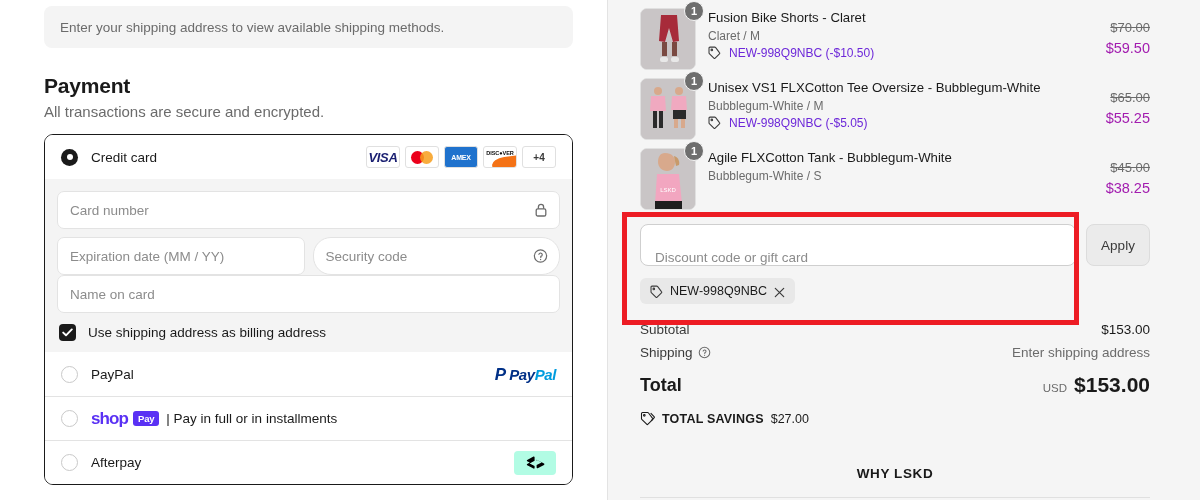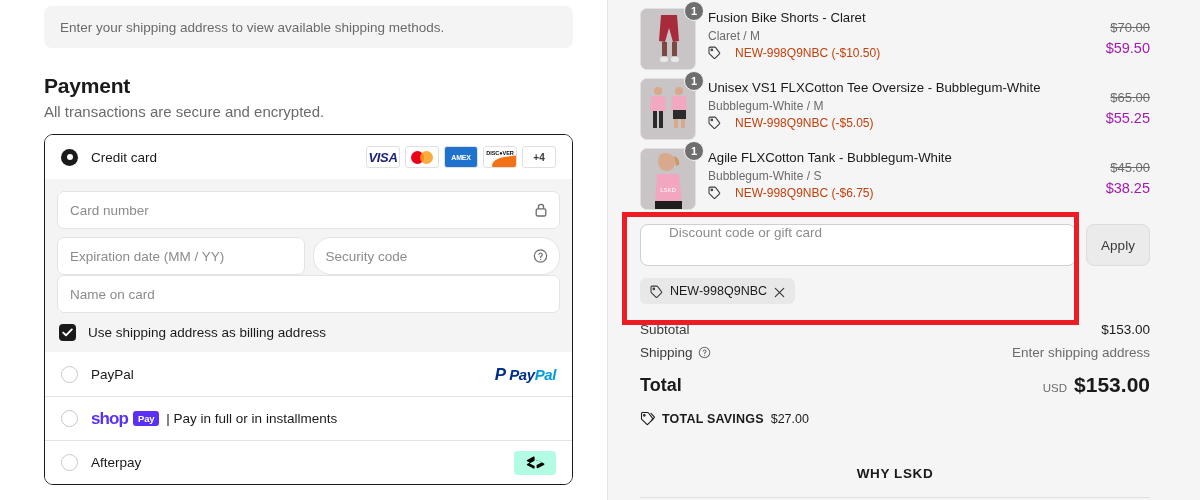--- a/index.html
+++ b/index.html
@@ -154,32 +154,32 @@
     position: absolute; top: -7px; right: -8px;
     width: 20px; height: 20px; border-radius: 50%;
     background: #6e6e6e; color: #fff;
     font-size: 11px; font-weight: bold;
     display: flex; align-items: center; justify-content: center;
     border: 1.5px solid #f5f5f5;
   }
   .li-body { flex: 1 1 auto; padding-top: 1px; min-width: 0; }
   .li-title { font-size: 13.2px; color: #1a1a1a; line-height: 1.35; }
   .li-variant { font-size: 12px; color: #6b6b6b; margin-top: 2px; }
-  .li-disc { font-size: 12px; color: #c2410c; margin-top: 3px; display: flex; align-items: center; gap: 14px; }
+  .li-disc { font-size: 12px; color: #6d28d9; margin-top: 3px; display: flex; align-items: center; gap: 8px; }
   .li-prices { flex: 0 0 auto; text-align: right; padding-left: 10px; padding-top: 12px; }
   .li-old { font-size: 13px; color: #6b6b6b; text-decoration: line-through; }
   .li-new { font-size: 14.5px; color: #a21caf; margin-top: 5px; }
 
   .discount-area { padding: 14px 0 10px 0; }
   .disc-row { display: flex; gap: 10px; align-items: stretch; }
   .disc-input {
     flex: 1 1 auto; background: #fff;
     border: 1px solid #cfcfcf; border-radius: 8px;
-    height: 42px; display: flex; align-items: flex-start;
-    padding: 0 28px; font-size: 13.5px; color: #8c8c8c;
+    height: 42px; display: flex; align-items: flex-end;
+    padding: 0 14px; font-size: 13.5px; color: #8c8c8c;
   }
   .apply-btn {
     flex: 0 0 auto; width: 64px; height: 42px;
     background: #ebebeb; border: 1px solid #dcdcdc; border-radius: 8px;
     display: flex; align-items: center; justify-content: center;
     font-size: 13.5px; color: #3a3a3a;
   }
   .tag-pill {
     display: inline-flex; align-items: flex-end; gap: 7px;
     background: #e8e8e8; border-radius: 6px;
@@ -409,29 +409,20 @@
               <path d="M16 25h22l3 30H14z" fill="#f2a6c0"></path>
               <rect x="14" y="52" width="27" height="10" fill="#1e1e1e"></rect>
               <text x="27" y="43" font-size="6" fill="#fff" text-anchor="middle" font-family="sans-serif">LSKD</text>
             </svg>
           </div>
           <span class="qty-badge">1</span>
         </div>
         <div class="li-body">
           <div class="li-title">Agile FLXCotton Tank - Bubblegum-White</div>
           <div class="li-variant">Bubblegum-White / S</div>
-          <div class="li-disc">
-            <span class="ico">
-              <svg width="13" height="13" viewBox="0 0 14 14" fill="none" stroke="#3a3a3a" stroke-width="1.15">
-                <path d="M7.4 1.2H2.1a1 1 0 0 0-1 1v5.3c0 .27.1.52.3.71l4.9 4.9a1 1 0 0 0 1.41 0l4.6-4.6a1 1 0 0 0 0-1.41L8.1 1.5a1 1 0 0 0-.7-.3z"></path>
-                <circle cx="4.1" cy="4.2" r="0.85"></circle>
-              </svg>
-            </span>
-            <span>NEW-998Q9NBC (-$6.75)</span>
-          </div>
         </div>
         <div class="li-prices">
           <div class="li-old">$45.00</div>
           <div class="li-new">$38.25</div>
         </div>
       </div>
 
       <div class="discount-area">
         <div class="disc-row">
           <div class="disc-input">

